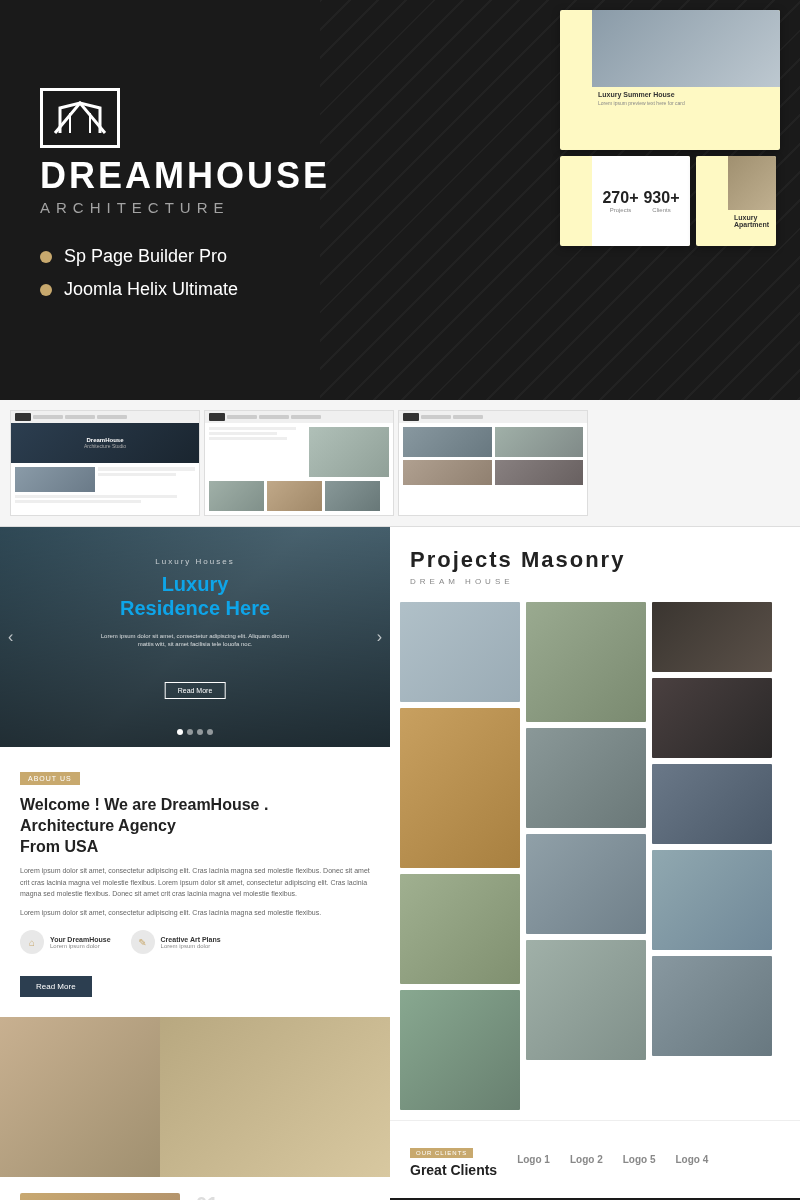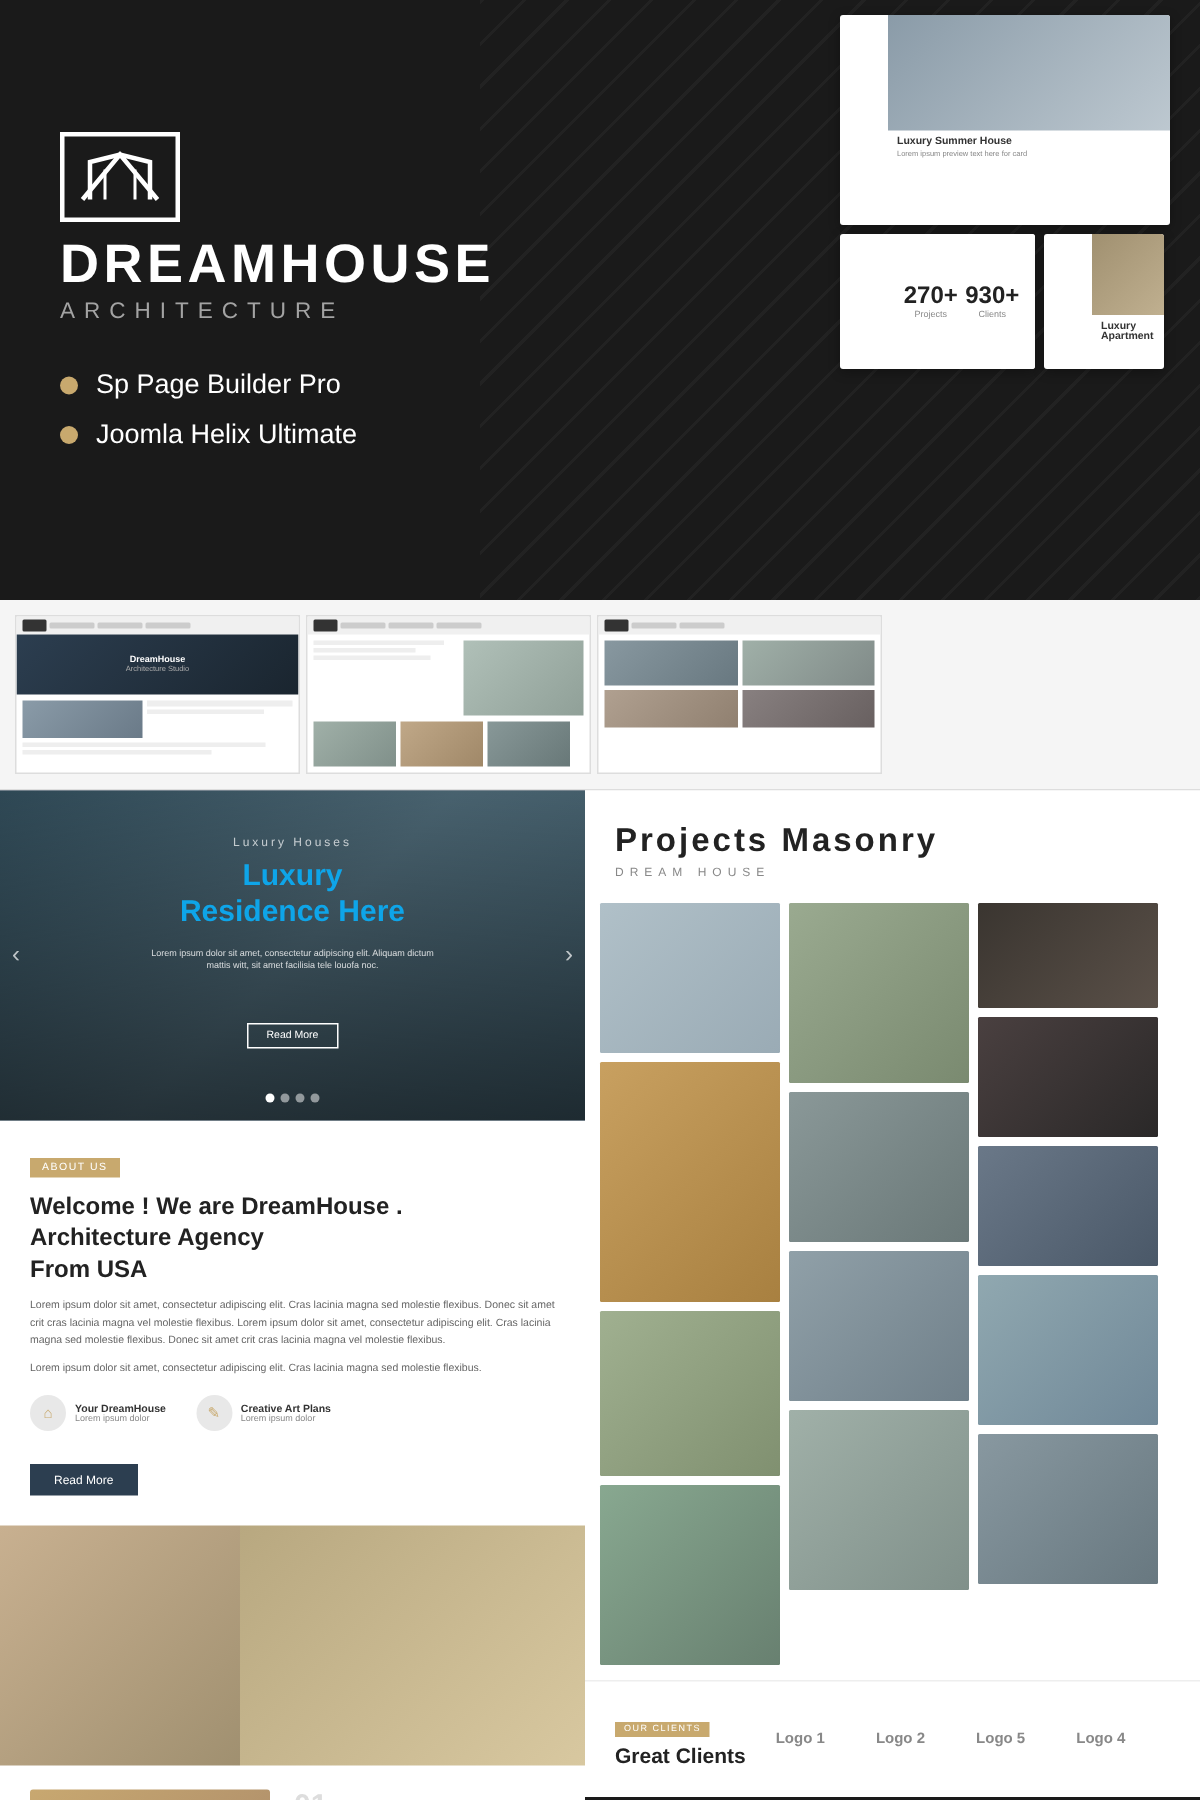--- a/index.html
+++ b/index.html
@@ -60,21 +60,21 @@
       width: 12px; height: 12px; border-radius: 50%;
       background: #c8a96e; display: inline-block; flex-shrink: 0;
     }
     
     .hero-previews {
       position: absolute; right: 20px; top: 10px;
       display: flex; flex-direction: column; gap: 6px;
       z-index: 2;
     }
     .preview-card {
-      background: #ffffff; border-radius: 2px; overflow: hidden;
+      background: #fef9c3; border-radius: 2px; overflow: hidden;
       box-shadow: 0 2px 8px rgba(0,0,0,0.3);
       padding-left: 32px;
     }
     .preview-card.large { width: 220px; height: 140px; }
     .preview-row { display: flex; gap: 6px; }
     .preview-img {
       width: 100%; height: 60%;
       background: #8a9ba8;
       background: linear-gradient(135deg, #8a9ba8, #bdc8d0);
     }
@@ -277,21 +277,21 @@
     }
     .clients-badge {
       text-align: left;
     }
     .clients-badge-label {
       background: #c8a96e; color: #fff; font-size: 6px; padding: 2px 6px;
       text-transform: uppercase; letter-spacing: 1px; display: inline-block; margin-bottom: 4px;
     }
     .clients-text { font-size: 14px; font-weight: 700; color: #222; }
     .clients-logos {
-      display: flex; gap: 34px; align-items: center; flex: 1;
+      display: flex; gap: 20px; align-items: center; flex: 1;
     }
     .client-logo { font-size: 10px; color: #888; font-weight: bold; }
 
     
     .footer {
       background: #1a1a1a;
       padding: 20px;
       display: flex; gap: 20px;
     }
   </style>

